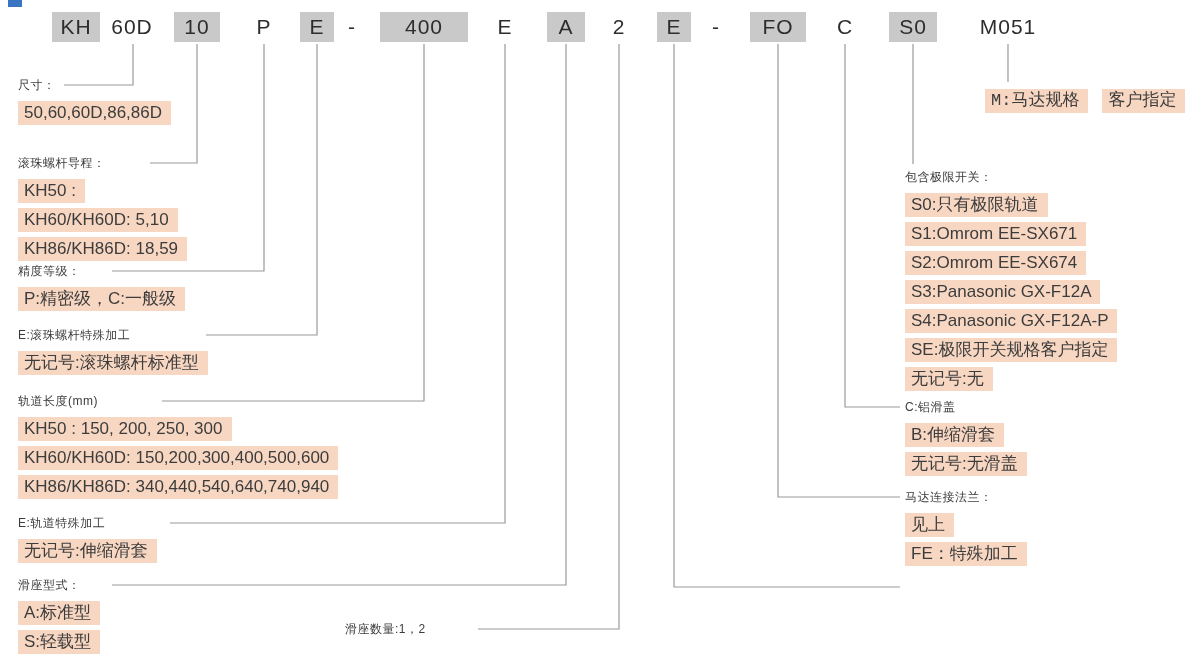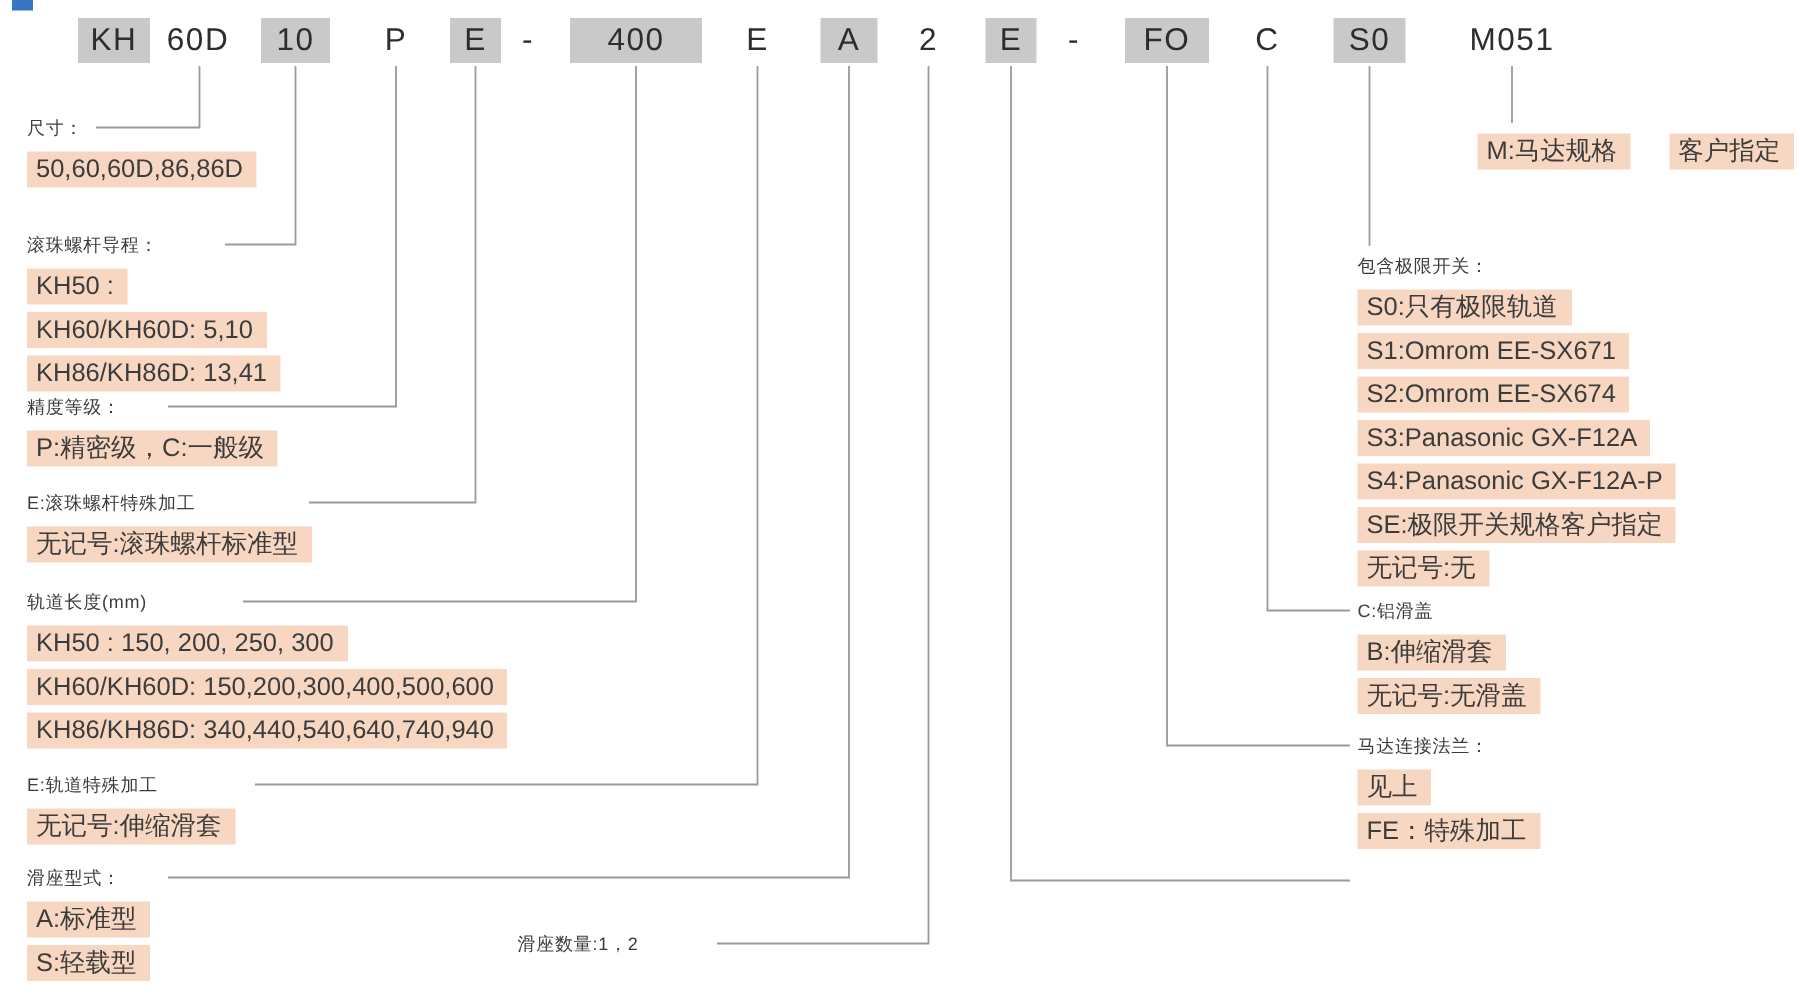--- a/index.html
+++ b/index.html
@@ -8,21 +8,21 @@
   .corner { position:absolute; left:8px; top:0; width:14px; height:7px; background:#3a75c4; }
   .leaders { position:absolute; left:0; top:0; width:1200px; height:668px; pointer-events:none; }
   .leaders polyline { fill:none; stroke:var(--line,#9a9a9a); stroke-width:1.2; }
   .seg { position:absolute; top:12px; height:30px; line-height:30px; text-align:center;
          font-size:21px; font-weight:500; color:#2d2d2d; letter-spacing:1px; white-space:nowrap; }
   .seg.gray { background:var(--seg,#c9c9c9); }
   .group { position:absolute; }
   .glabel { font-size:12px; height:22px; line-height:22px; white-space:nowrap; color:var(--text,#3c3c3c); letter-spacing:.5px; }
   .hl { width:fit-content; background:var(--peach,#f8d7c2); padding:3px 9px 3px 6px; margin-top:5px;
         font-size:17px; line-height:18px; white-space:nowrap; color:var(--text,#3c3c3c); }
-  .row { display:flex; gap:26px; }
+  .row { display:flex; gap:14px;font-family:Liberation Mono, monospace; }
   .row .hl { margin-top:5px; }
 </style>
 </head>
 <body>
 
 <div class="page">
 
   <div class="corner"></div>
 
   <svg class="leaders" viewBox="0 0 1200 668">
@@ -62,21 +62,21 @@
 
   <div class="group" style="left:18px;top:74px">
     <div class="glabel">尺寸：</div>
     <div class="hl">50,60,60D,86,86D</div>
   </div>
 
   <div class="group" style="left:18px;top:152px">
     <div class="glabel">滚珠螺杆导程：</div>
     <div class="hl">KH50 :</div>
     <div class="hl">KH60/KH60D: 5,10</div>
-    <div class="hl">KH86/KH86D: 13,41</div>
+    <div class="hl">KH86/KH86D: 18,59</div>
   </div>
 
   <div class="group" style="left:18px;top:260px">
     <div class="glabel">精度等级：</div>
     <div class="hl">P:精密级，C:一般级</div>
   </div>
 
   <div class="group" style="left:18px;top:324px">
     <div class="glabel">E:滚珠螺杆特殊加工</div>
     <div class="hl">无记号:滚珠螺杆标准型</div>

